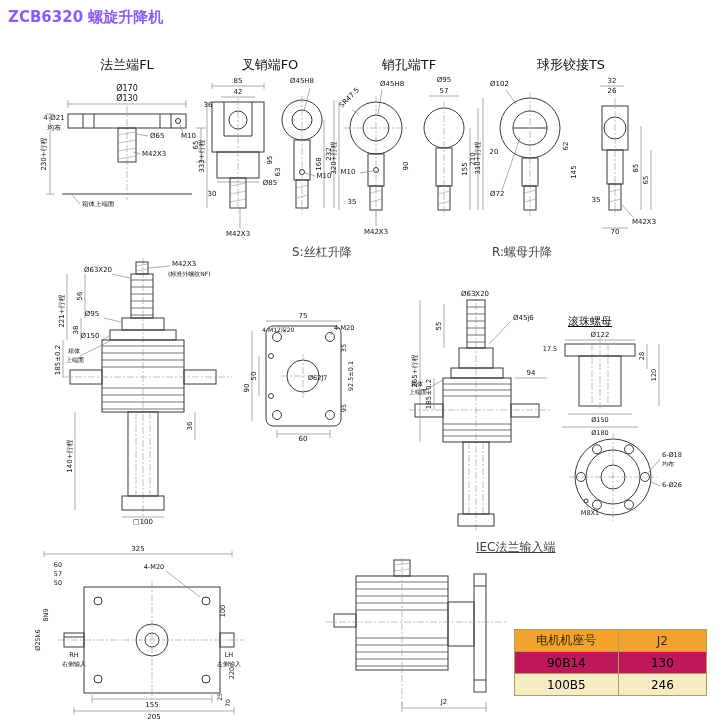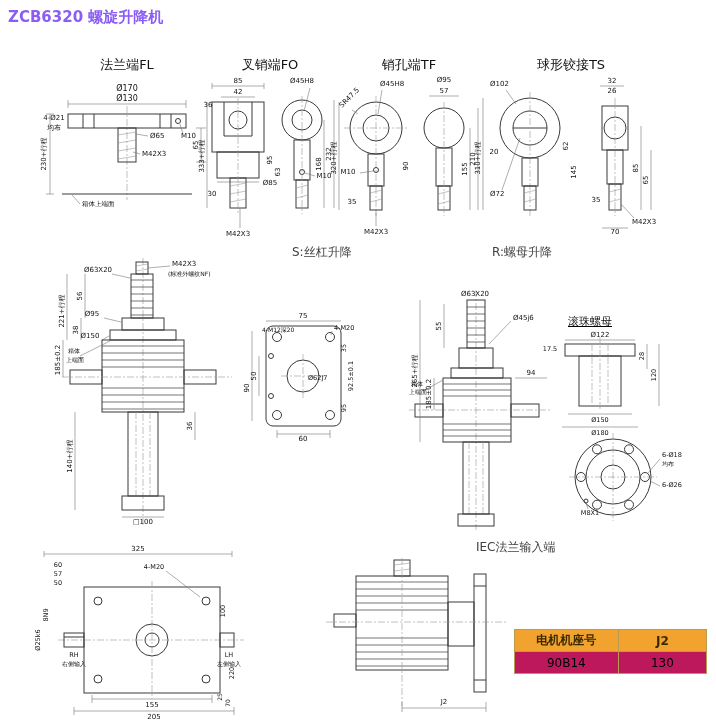--- a/index.html
+++ b/index.html
@@ -12,21 +12,21 @@
   svg { display:block; overflow:visible; }
   svg text { font-family:"DejaVu Sans","Liberation Sans",sans-serif; fill:#111; }
   .d8 { font-size:8px; } .d7 { font-size:7px; } .d65 { font-size:6.5px; } .d6 { font-size:6px; }
   .ln { stroke:#3a3a3a; fill:none; stroke-width:1; }
   .thin { stroke:#777; fill:none; stroke-width:0.6; }
   .cl { stroke:#999; fill:none; stroke-width:0.6; stroke-dasharray:7 2 2 2; }
   .fin { stroke:#3a3a3a; stroke-width:0.7; }
   .hatch { stroke:#888; stroke-width:0.5; }
   #spec-table { border-collapse:collapse; width:100%; font-size:12px; table-layout:fixed; }
   #spec-table th, #spec-table td { border:1px solid #B99C50; height:22px; text-align:center; vertical-align:middle; }
-  #spec-table th { background:#F1A22F; color:#3a2a00; font-weight:bold; }
+  #spec-table th { background:#F1A22F; color:#3a2a00; font-weight:normal; }
   #spec-table th:first-child, #spec-table td:first-child { width:54%; }
   .row-a td { background:#be185d; }
   .row-b td { background:#F5ECC3; }
 </style>
 </head>
 <body>
 
 <div id="page">
 
   <div id="title" class="abs" style="left:8px; top:8px;">ZCB6320 螺旋升降机</div>
@@ -438,21 +438,21 @@
       <text class="d6" x="193" y="123" text-anchor="middle">左侧输入</text>
       <text class="d65" x="189" y="68" text-anchor="middle" transform="rotate(-90 189 68)">100</text>
       <text class="d65" x="198" y="130" text-anchor="middle" transform="rotate(-90 198 130)">220</text>
       <text class="d6" x="186" y="154" text-anchor="middle" transform="rotate(-90 186 154)">25</text>
       <text class="d6" x="194" y="160" text-anchor="middle" transform="rotate(-90 194 160)">70</text>
       <text class="d7" x="116" y="164" text-anchor="middle">155</text>
       <text class="d7" x="118" y="176" text-anchor="middle">205</text>
     </svg>
   </div>
 
-  <div class="abs sec-label" style="left:476px; top:539px;">IEC法兰输入端</div>
+  <div class="abs sec-label" style="left:476px; top:539px;text-decoration:underline;">IEC法兰输入端</div>
   <div class="abs" style="left:318px; top:556px;">
     <svg width="200" height="158" viewBox="0 0 200 158">
       <g>
         <rect class="ln" x="76" y="4" width="16" height="16"></rect>
         <line class="hatch" x1="76" y1="9" x2="92" y2="7"></line>
           <line class="hatch" x1="76" y1="15" x2="92" y2="13"></line>
         <rect class="ln" x="38" y="20" width="92" height="94"></rect>
         <line class="fin" x1="38" y1="26" x2="130" y2="26"></line>
           <line class="fin" x1="38" y1="33" x2="130" y2="33"></line>
         <line class="fin" x1="38" y1="40" x2="130" y2="40"></line>
@@ -482,17 +482,21 @@
     <table id="spec-table">
       <tbody>
           <tr>
         <th>电机机座号</th>
         <th>J2</th>
       </tr>
       <tr class="row-a">
         <td>90B14</td>
         <td>130</td>
       </tr>
+      <tr class="row-b">
+        <td>100B5</td>
+        <td>246</td>
+      </tr>
     </tbody>
       </table>
   </div>
 
 </div>
 
 </body></html>

